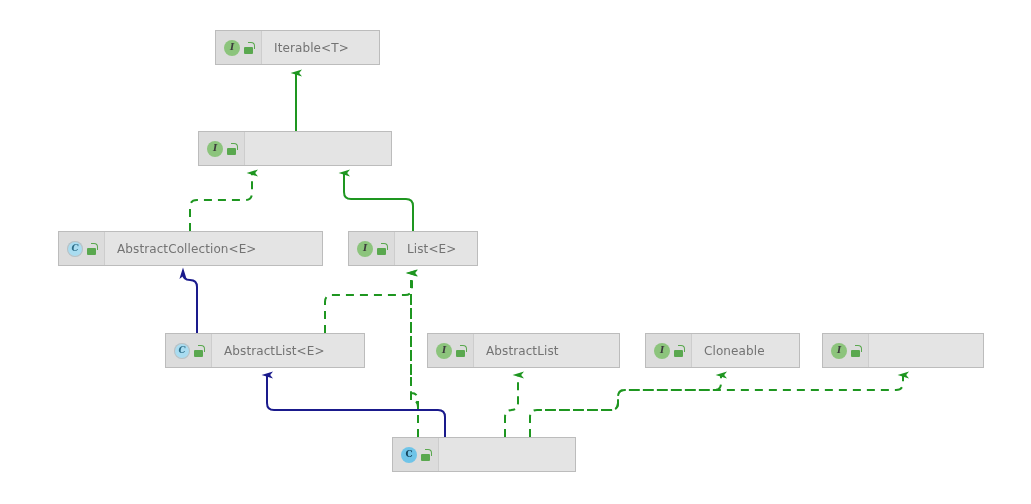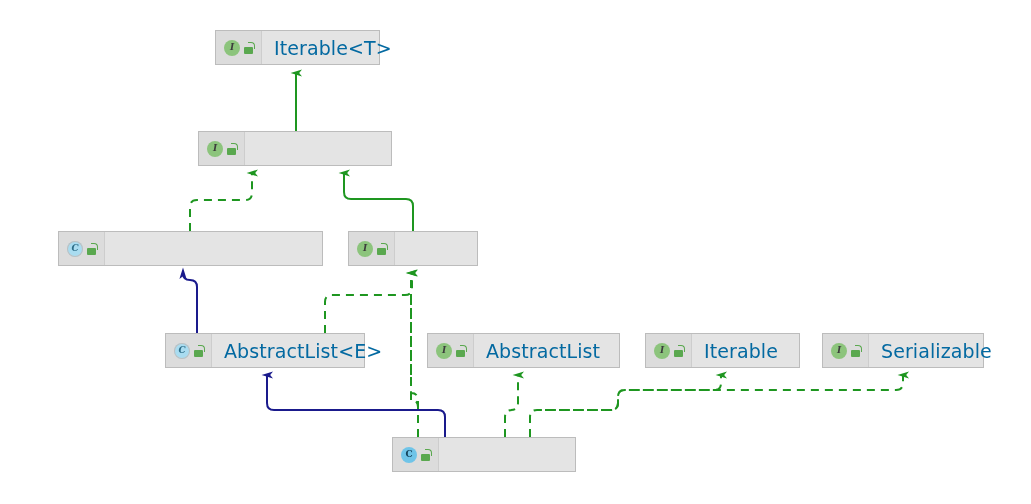--- a/index.html
+++ b/index.html
@@ -42,22 +42,22 @@
     gap: 3px;
     padding: 0 7px 0 8px;
     background: #dcdcdc;
     border-right: 1px solid #cdcdcd;
     box-sizing: border-box;
   }
   .node .label {
     display: flex;
     align-items: center;
     padding: 0 14px 0 12px;
-    font-size: 19px;
-    color: #0369a1;
+    font-size: 12px;
+    color: #737373;
     white-space: nowrap;
     letter-spacing: 0.1px;
   }
   
   .ticon {
     width: 16px;
     height: 16px;
     border-radius: 50%;
     display: flex;
     align-items: center;
@@ -194,30 +194,32 @@
   </div>
 
   <div class="node" style="left:58px; top:231px; width:265px;">
     <div class="gutter">
       <span class="ticon absc">C</span>
       <span class="lockicon">
         <span class="shackle"></span>
           <span class="body"></span>
       </span>
     </div>
+    <div class="label">AbstractCollection&lt;E&gt;</div>
   </div>
 
   <div class="node" style="left:348px; top:231px; width:130px;">
     <div class="gutter">
       <span class="ticon iface">I</span>
       <span class="lockicon">
         <span class="shackle"></span>
           <span class="body"></span>
       </span>
     </div>
+    <div class="label">List&lt;E&gt;</div>
   </div>
 
   <div class="node" style="left:165px; top:333px; width:200px;">
     <div class="gutter">
       <span class="ticon absc">C</span>
       <span class="lockicon">
         <span class="shackle"></span>
           <span class="body"></span>
       </span>
     </div>
@@ -236,32 +238,31 @@
   </div>
 
   <div class="node" style="left:645px; top:333px; width:155px;">
     <div class="gutter">
       <span class="ticon iface">I</span>
       <span class="lockicon">
         <span class="shackle"></span>
           <span class="body"></span>
       </span>
     </div>
-    <div class="label">Iterable</div>
+    <div class="label">Cloneable</div>
   </div>
 
   <div class="node" style="left:822px; top:333px; width:162px;">
     <div class="gutter">
       <span class="ticon iface">I</span>
       <span class="lockicon">
         <span class="shackle"></span>
           <span class="body"></span>
       </span>
     </div>
-    <div class="label">Serializable</div>
   </div>
 
   <div class="node" style="left:392px; top:437px; width:184px;">
     <div class="gutter">
       <span class="ticon cls">C</span>
       <span class="lockicon">
         <span class="shackle"></span>
           <span class="body"></span>
       </span>
     </div>

